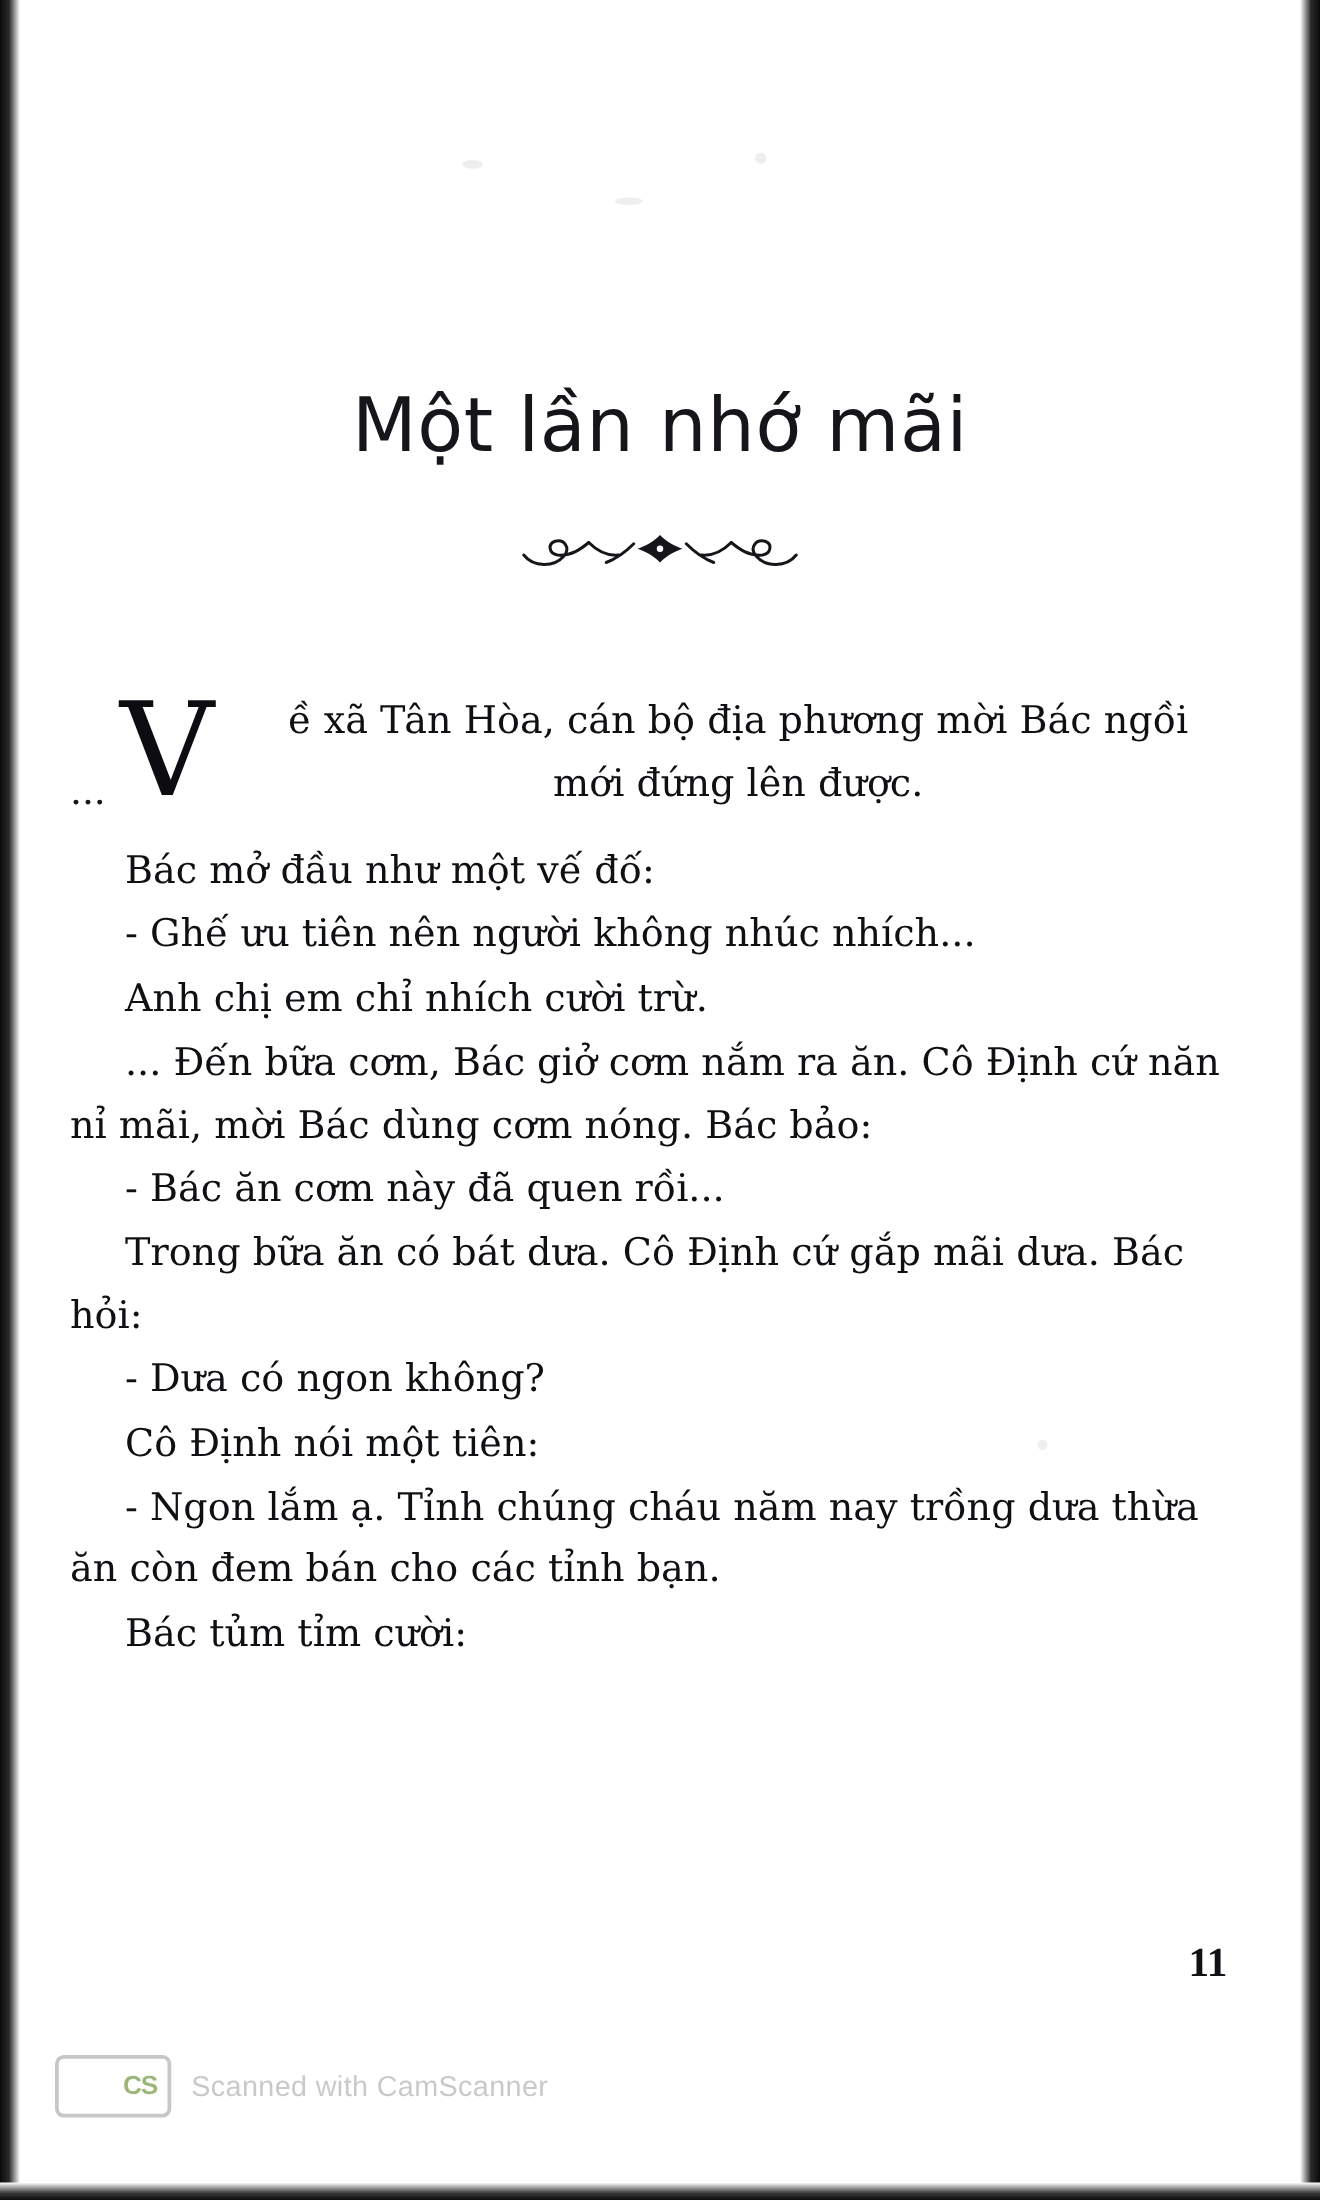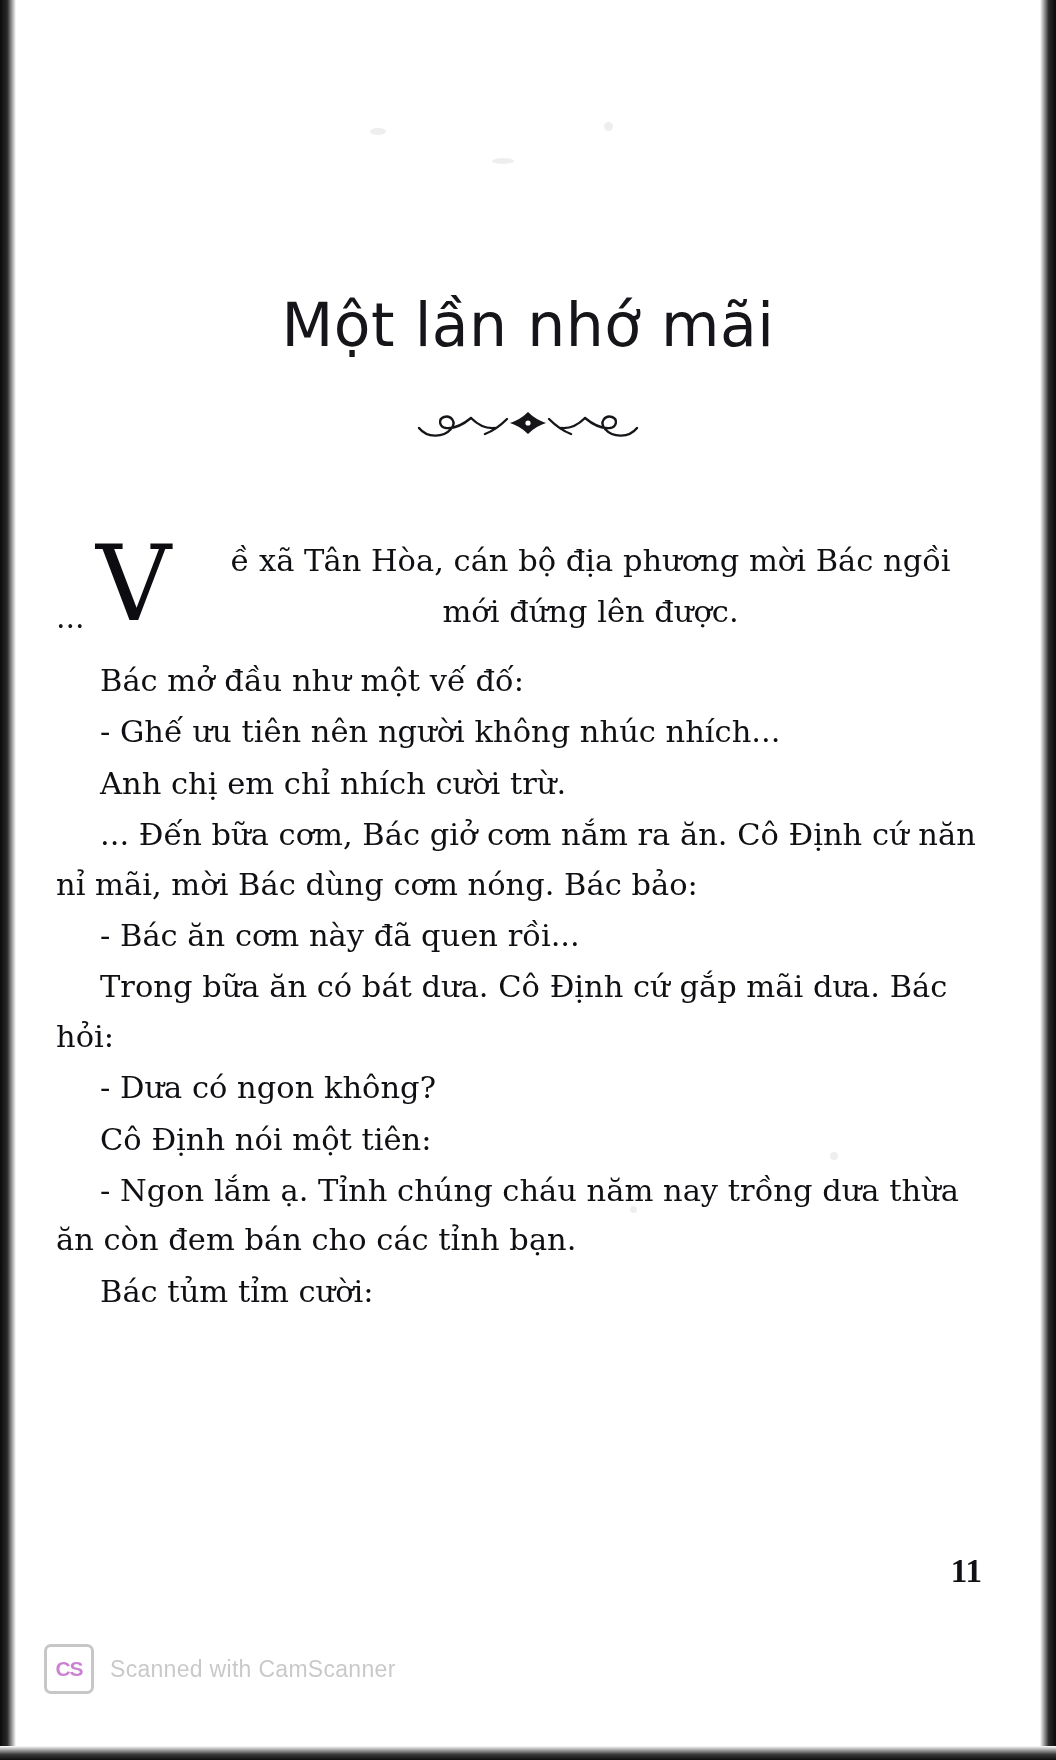--- a/index.html
+++ b/index.html
@@ -33,21 +33,21 @@
     left: 0; right: 0; bottom: 0;
     height: 14px;
     background: linear-gradient(to top, #0d0d0d 0%, #3a3a3a 40%, #ffffff 100%);
   }
 
   .content {
     position: absolute;
     left: 0;
     top: 0;
     width: 1056px;
-    padding: 0 56px;
+    padding: 16px 56px;
     box-sizing: border-box;
   }
 
   .chapter-title {
     margin: 0;
     padding-top: 292px;
     text-align: center;
     font-family: "DejaVu Sans", sans-serif;
     font-weight: 400;
     font-size: 60px;
@@ -128,22 +128,23 @@
     width: 44px;
     height: 44px;
     border: 3px solid #9a9a9a;
     border-radius: 7px;
     display: flex;
     align-items: center;
     justify-content: center;
     font-family: "Liberation Sans", sans-serif;
     font-size: 21px;
     font-weight: 700;
-    color: #a21caf;
+    color: #4d7c0f;
     letter-spacing: -1px;
+    padding-left: 43px;
   }
   .watermark .cs-text {
     font-family: "Liberation Sans", sans-serif;
     font-size: 23px;
     color: #9d9d9d;
     letter-spacing: 0.3px;
   }
 
   
   .blotch {

